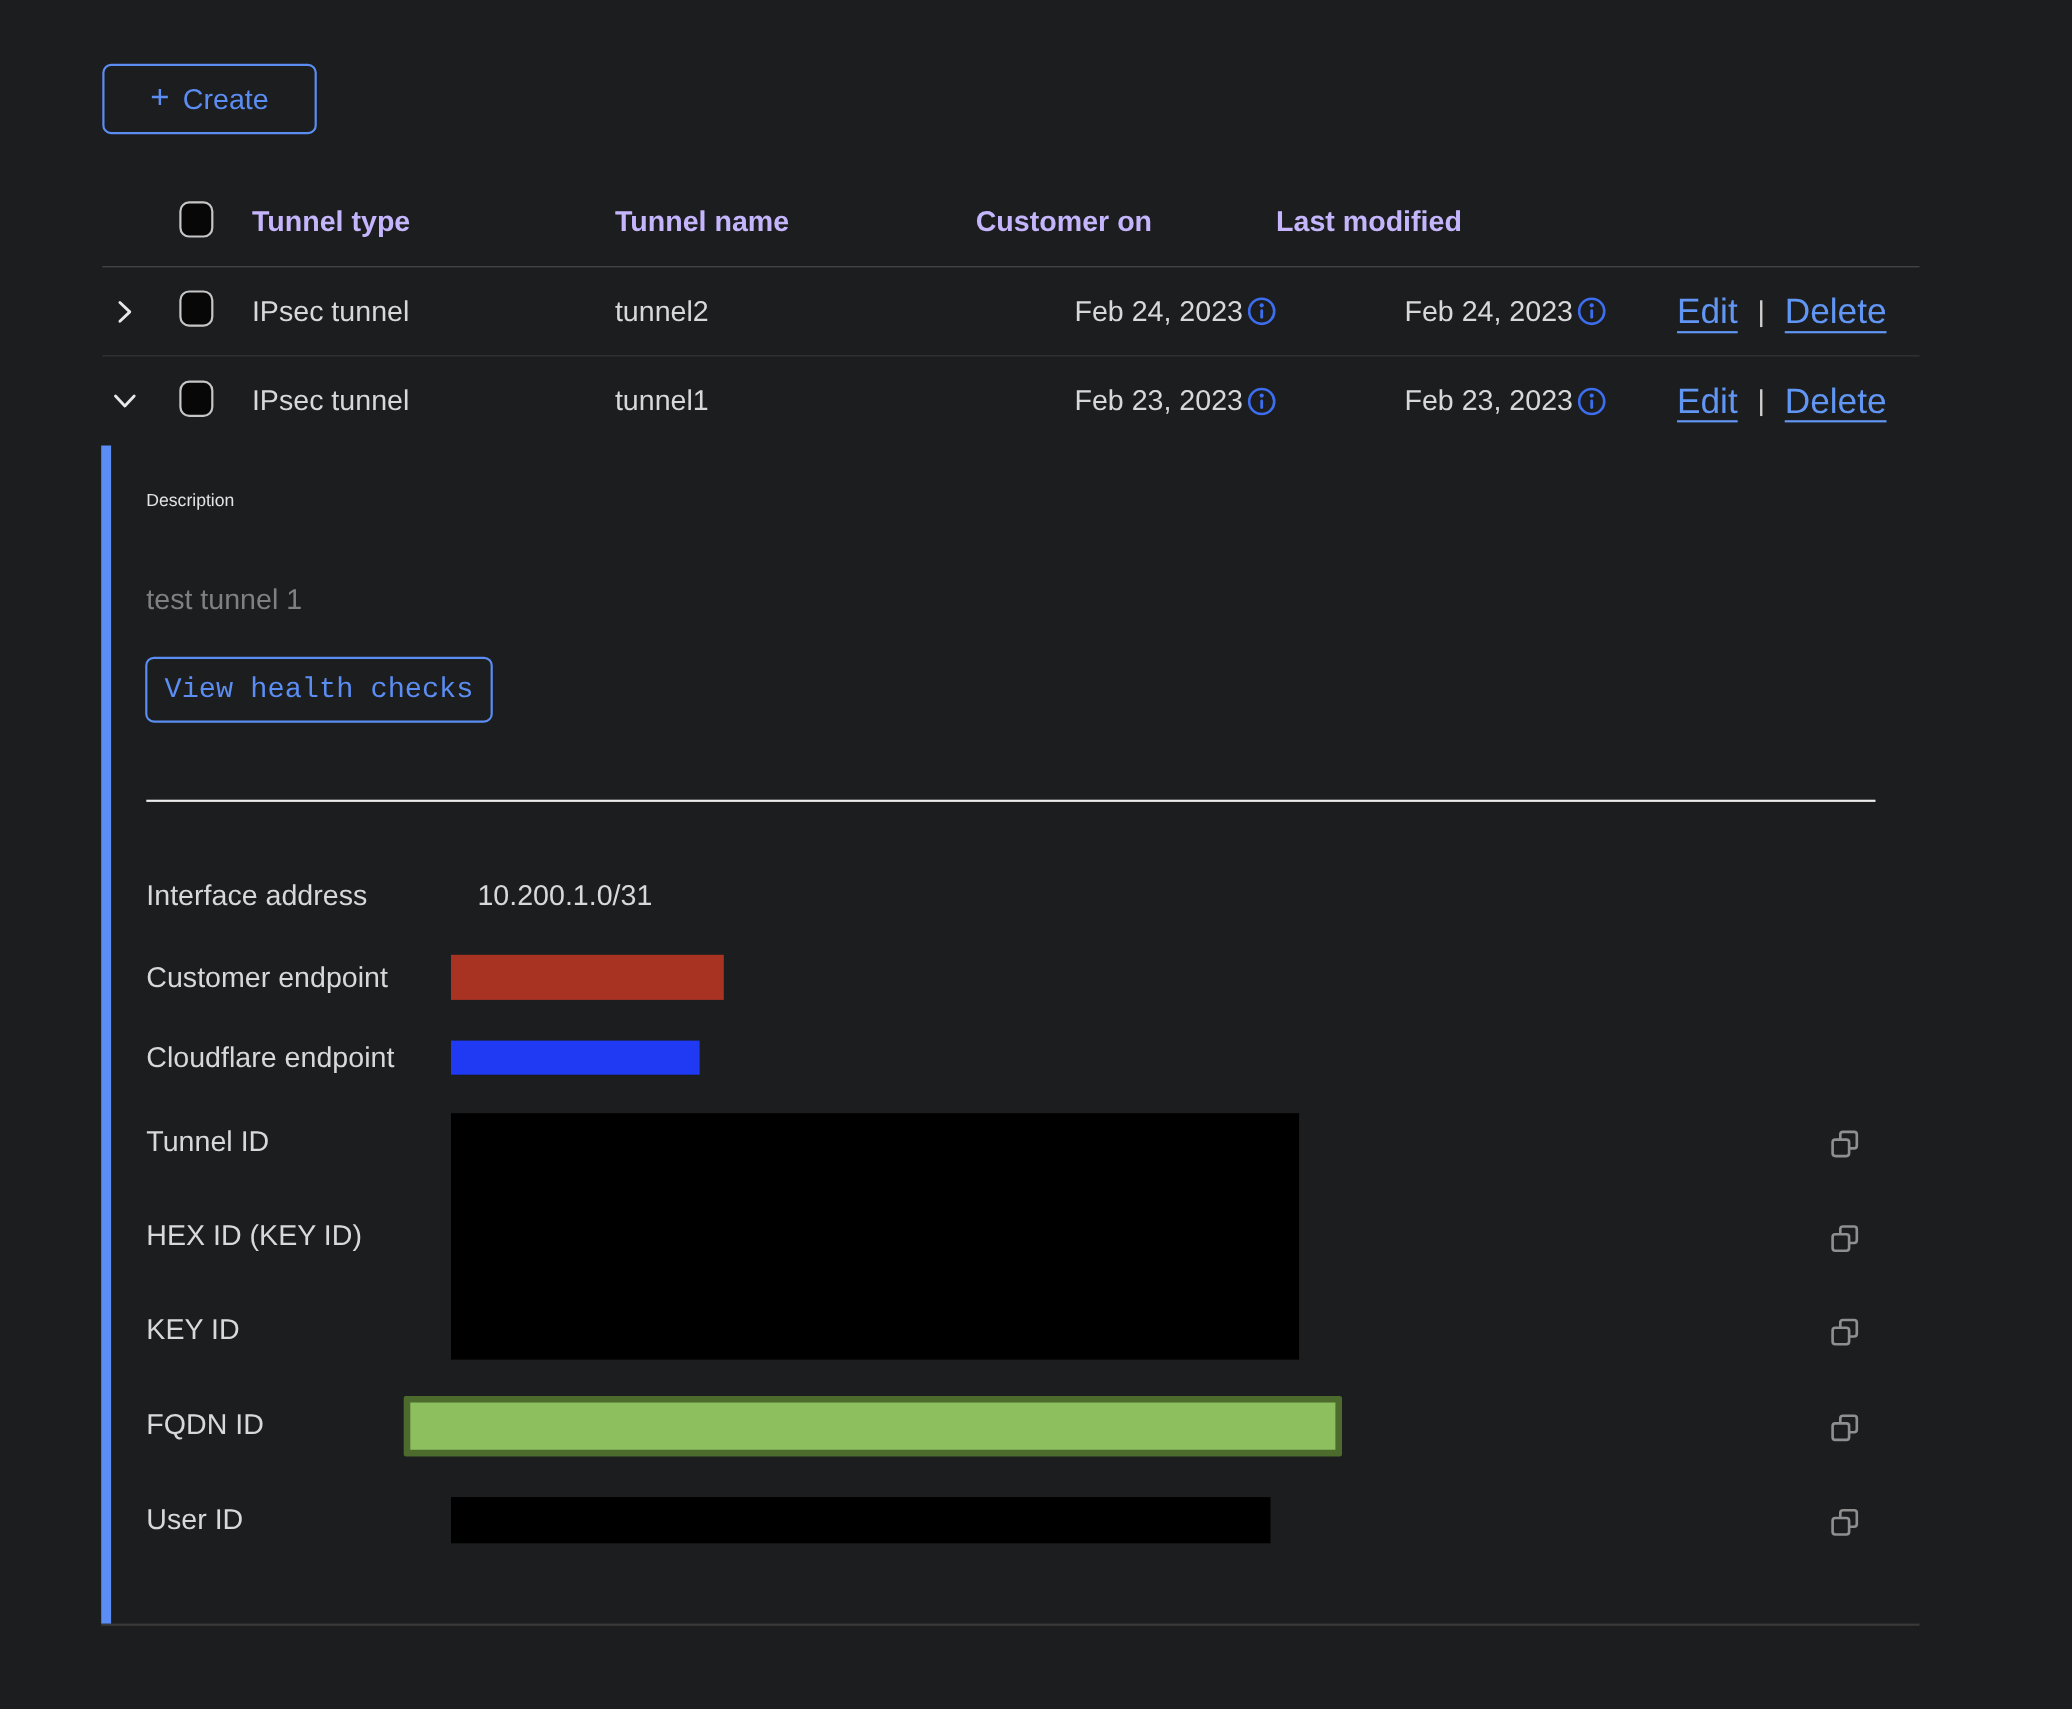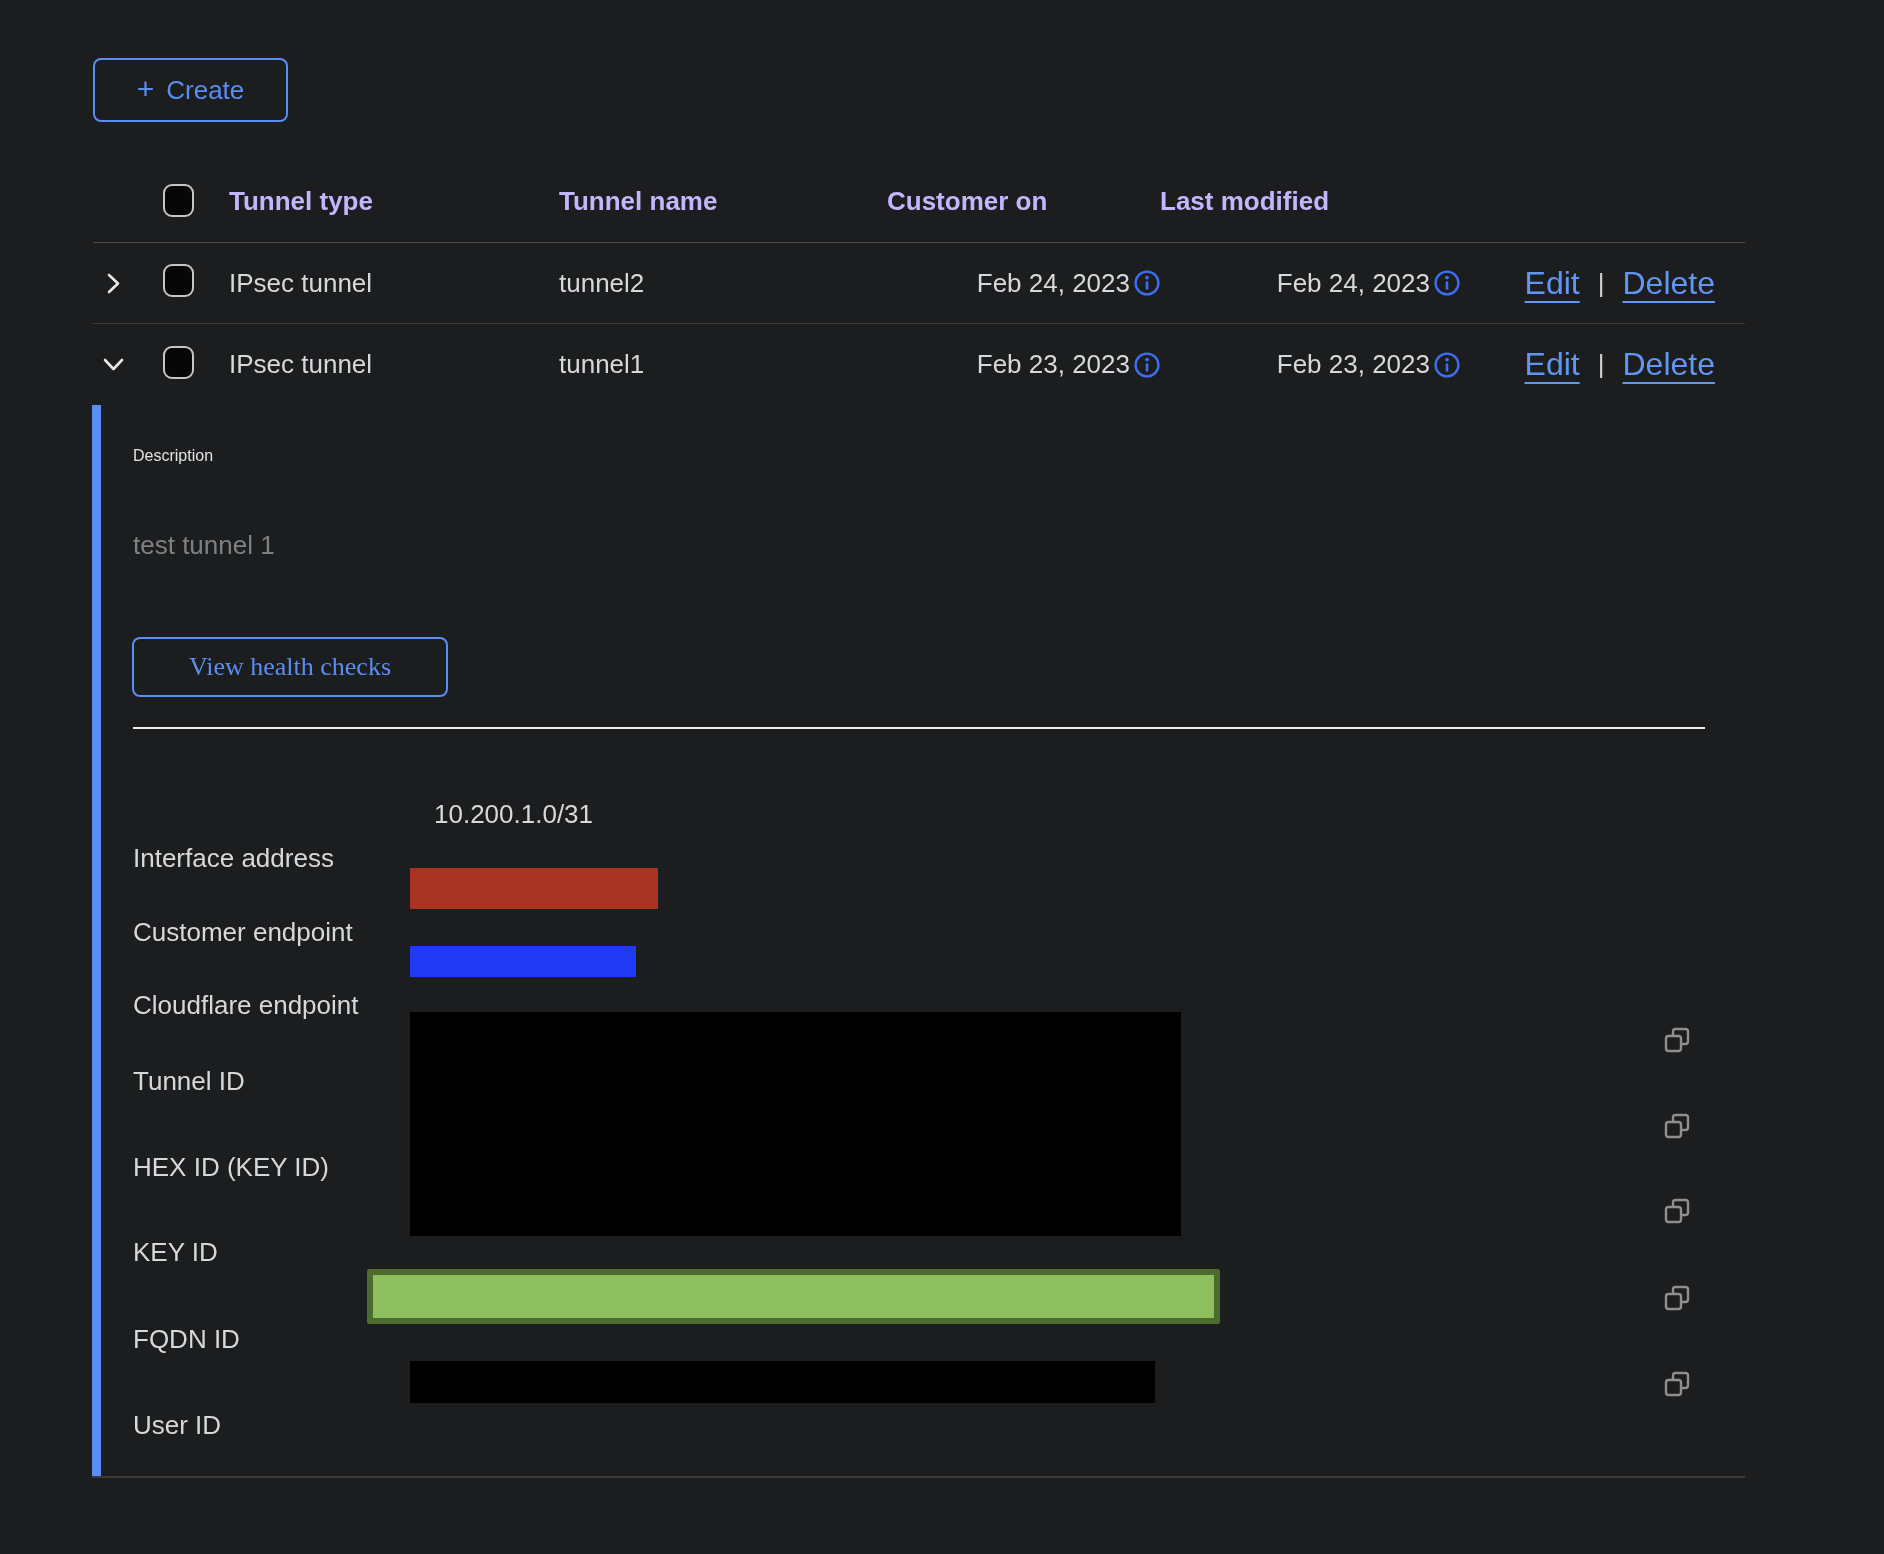--- a/index.html
+++ b/index.html
@@ -38,25 +38,25 @@
   .sep { color:#cfcfcf; text-decoration:none; }
 
   
   .details { position:absolute; left:92px; top:405px; width:1653px; height:1073px; border-bottom:2px solid #3a3a3a; }
   .accent-bar { position:absolute; left:0; top:0; width:9px; height:100%; background:#5b8df5; }
   .desc-label { position:absolute; left:41px; top:42px; font-size:16px; font-weight:400; color:#e2e3e4; }
   .desc-value { position:absolute; left:41px; top:125px; font-size:26px; color:#7f8082; }
   .health-btn {
     position:absolute; left:40px; top:192px; width:316px; height:60px;
     background:transparent; border:2px solid #5b8df2; border-radius:8px;
-    color:#5b8df2; font-size:26px; font-family:Liberation Serif, serif; cursor:pointer;margin-top:40px;
+    color:#5b8df2; font-size:26px; font-family:Liberation Mono, monospace; cursor:pointer;
   }
   .detail-divider { position:absolute; left:41px; top:322px; width:1572px; height:2px; background:#ececec; }
 
-  .f-label { position:absolute; left:41px; font-size:26px; color:#d7d8d9; white-space:nowrap;margin-top:44px; }
+  .f-label { position:absolute; left:41px; font-size:26px; color:#d7d8d9; white-space:nowrap; }
   .f-value { position:absolute; font-size:26px; color:#d7d8d9; }
   .redact { position:absolute; }
   .redact-red   { left:318px; top:463px; width:248px; height:41px; background:#a93322; }
   .redact-blue  { left:318px; top:541px; width:226px; height:31px; background:#1f3af2; }
   .redact-black-group { left:318px; top:607px; width:771px; height:224px; background:#000; }
   .redact-green { left:275px; top:864px; width:853px; height:55px; background:#8dbf5f; border:6px solid #4e6b2e; border-radius:2px; }
   .redact-black-user  { left:318px; top:956px; width:745px; height:42px; background:#000; }
 
   .copy-btn { position:absolute; left:1571px; width:34px; height:34px; background:none; border:none; padding:0; cursor:pointer; }
   .icon-svg { display:block; }

